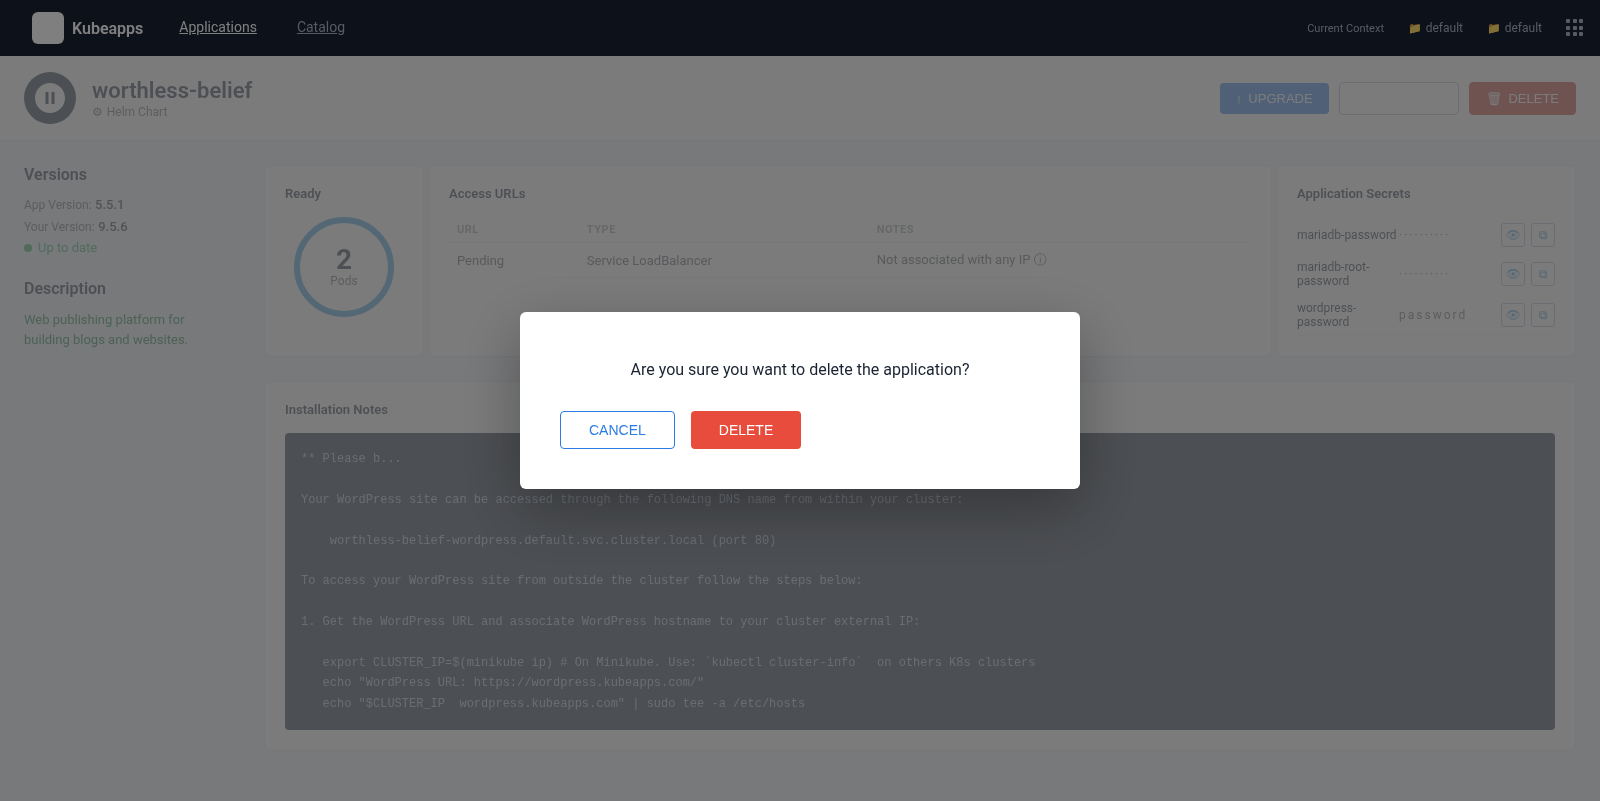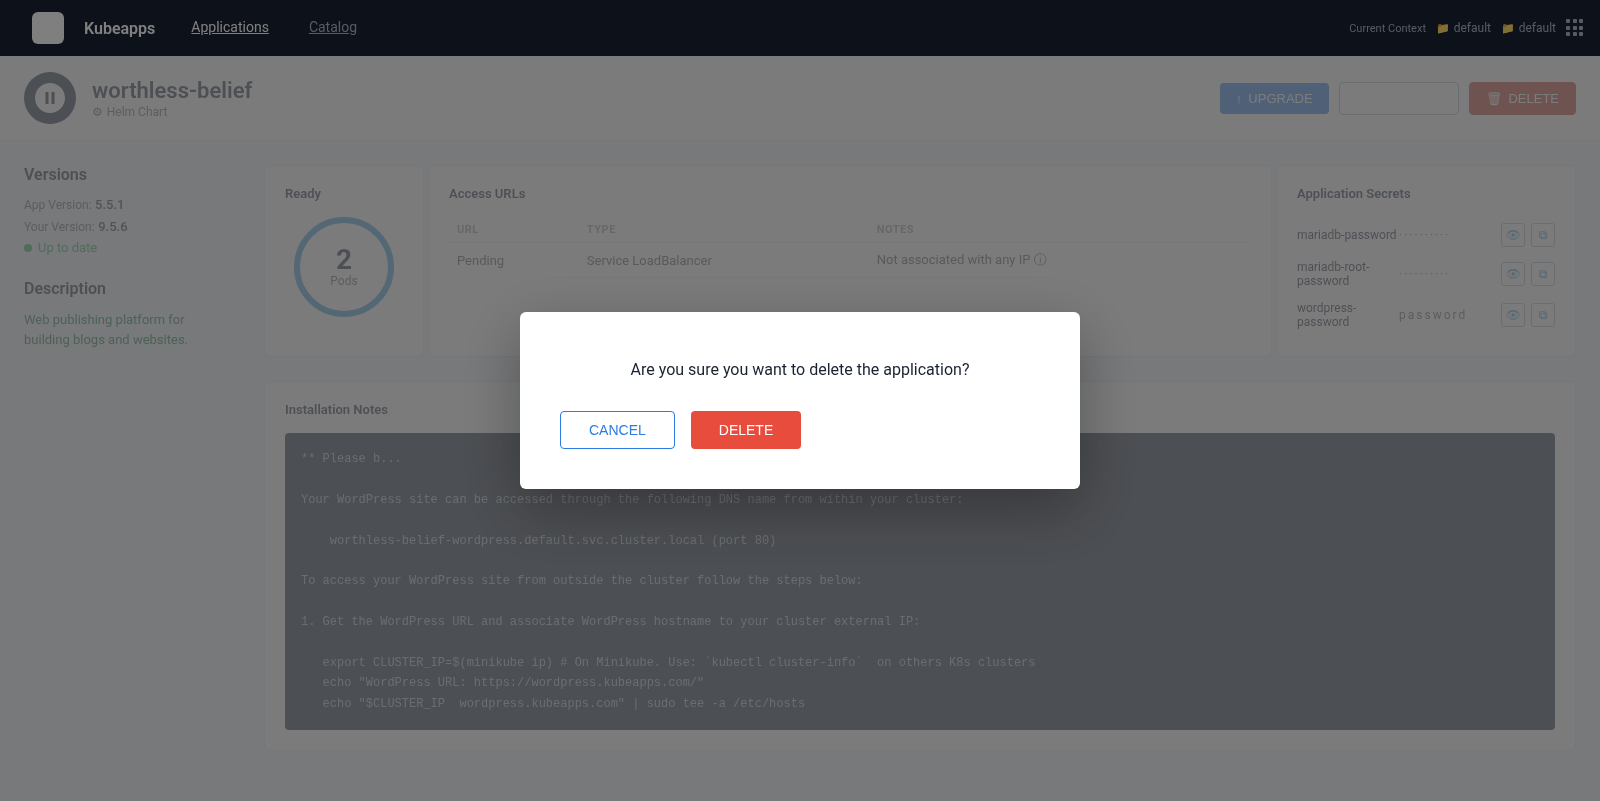--- a/index.html
+++ b/index.html
@@ -8,25 +8,25 @@
     
     .navbar {
       background: #1a2332;
       height: 56px;
       display: flex;
       align-items: center;
       padding: 0 16px;
       justify-content: space-between;
     }
     .navbar-left { display: flex; align-items: center; gap: 0; }
-    .navbar-logo { display: flex; align-items: center; gap: 20px; color: #fff; font-size: 16px; font-weight: 600; padding: 0 16px; }
+    .navbar-logo { display: flex; align-items: center; gap: 8px; color: #fff; font-size: 16px; font-weight: 600; padding: 0 16px; }
     .navbar-logo-icon { width: 32px; height: 32px; background: #fff; border-radius: 6px; display: flex; align-items: center; justify-content: center; font-size: 18px; }
     .navbar-tab { color: #aab8cc; padding: 0 20px; height: 68px; display: flex; align-items: center; font-size: 14px; cursor: pointer; border-bottom: 2px solid transparent; text-decoration: underline; }
     .navbar-tab.active { color: #fff; border-bottom: 2px solid #3a9bd5; }
-    .navbar-right { display: flex; align-items: center; gap: 10px; color: #aab8cc; font-size: 12px; }
+    .navbar-right { display: flex; align-items: center; gap: 24px; color: #aab8cc; font-size: 12px; }
     .context-item { display: flex; align-items: center; gap: 4px; color: #aab8cc; font-size: 12px; }
     .grid-icon { display: grid; grid-template-columns: 1fr 1fr 1fr; gap: 2px; width: 18px; height: 18px; }
     .grid-dot { width: 4px; height: 4px; background: #aab8cc; border-radius: 1px; }
 
     
     .main-bg {
       background: #f0f2f5;
       min-height: calc(100vh - 56px);
       position: relative;
     }

